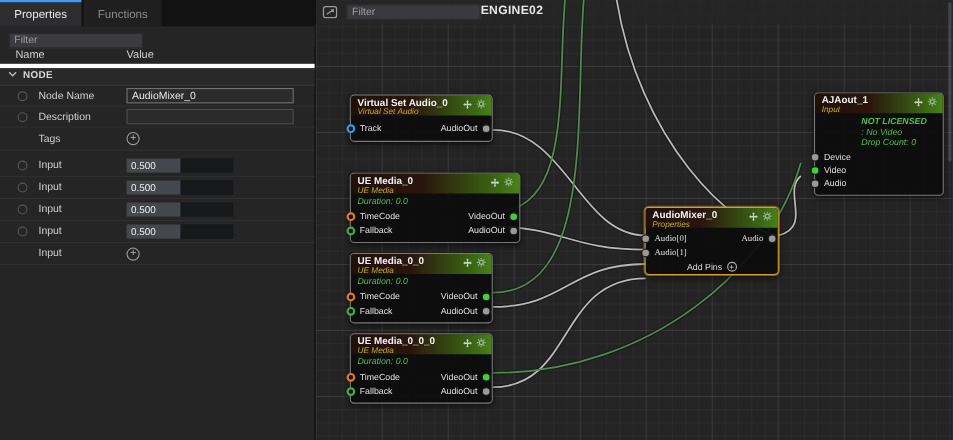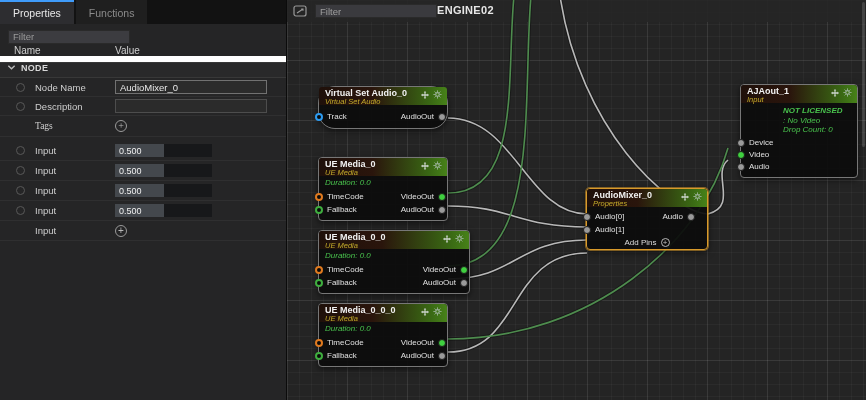--- a/index.html
+++ b/index.html
@@ -9,27 +9,27 @@
 
   
   .panel { position:absolute; left:0; top:0; width:287px; height:400px; background:#252526; border-right:1px solid #0b0b0b; z-index:10; }
   .tabbar { height:24px; background:#121212; display:flex; gap:2px; }
   .tab { padding:0 13px; display:flex; align-items:center; font-size:10.5px; cursor:pointer; border-top:2px solid transparent; }
   .tab.active { background:#2d2d30; color:#e8e8e8; border-top:2px solid #3f9bfa; }
   .tab.inactive { background:#1f1f1f; color:#8b8b8b; }
   .filter-row { height:18px; padding:2px 0 0 8px; background:#252526; }
   .panel-filter { width:122px; height:14px; background:#3c3c40; border:1px solid #2a2a2a; color:#ddd; font-size:9.5px; padding:0 4px; font-family:inherit; }
   .panel-filter::placeholder { color:#9a9a9a; }
-  .cols { height:20px; display:flex; align-items:flex-end; border-bottom:6px solid #ffffff; font-size:10px; color:#cfcfcf; }
+  .cols { height:20px; display:flex; align-items:center; border-bottom:4px solid #ffffff; font-size:10px; color:#cfcfcf; }
   .col-name { padding-left:14px; width:101px; }
   .col-value { padding-left:14px; }
   .sec-gap { height:4px; }
   .section-h { height:16px; display:flex; gap:5px; padding-left:7px; font-size:9px; font-weight:bold; color:#d8d8d8; letter-spacing:.3px; border-bottom:1px solid #383838; border-top:1px solid #383838; background:#29292a; }
   .prow { height:19px; display:flex; align-items:center; border-bottom:1px solid #2f2f30; position:relative; }
-  .prow.tall { height:21px;font-family:Liberation Serif, serif; }
+  .prow.tall { height:21px; }
   .radio { width:9px; height:9px; border:1px solid #585858; border-radius:50%; margin-left:16px; flex:none; cursor:pointer; }
   .radio.hidden-r { visibility:hidden; }
   .plabel { font-size:9.5px; color:#cfcfcf; margin-left:10px; }
   .pvalue { position:absolute; left:115px; display:flex; align-items:center; }
   .ptext { width:152px; height:14px; background:#2b2b2b; border:1px solid #717171; color:#e8e8e8; font-size:9.5px; padding:0 4px; font-family:inherit; }
   .ptext.dim { border-color:#4d4d4d; }
   .slider { width:97px; height:13px; background:#17181a; position:relative; cursor:pointer; }
   .slider-fill { position:absolute; left:0; top:0; bottom:0; width:50%; background:#44484d; }
   .slider-text { position:absolute; left:4px; top:0; bottom:0; display:flex; align-items:center; font-size:9px; color:#f0f0f0; }
   .plus-circle { width:12px; height:12px; border:1px solid #9a9a9a; border-radius:50%; color:#b8b8b8; display:flex; align-items:center; justify-content:center; font-size:10px; line-height:10px; cursor:pointer; }
@@ -209,21 +209,21 @@
       <path class="wire-gray" d="M161,279 C228,279 230,240 300,240"></path>
       <path class="wire-gray" d="M161,352 C235,352 220,253 300,253"></path>
       <path class="wire-gray" d="M421,214 C452,206 424,174 441,160"></path>
       <path class="wire-gray" d="M421,214 C380,210 293,128 273,-4"></path>
 
       <path class="wire-green" d="M161,193 C235,193 219,78 227,-4"></path>
       <path class="wire-green" d="M161,266 C255,266 235,96 244,-4"></path>
       <path class="wire-green" d="M161,339 C305,339 415,242 441,148"></path>
     </svg>
 
-    <div class="node" style="left:31px; top:86px; width:130px;border-radius:17px;">
+    <div class="node" style="left:31px; top:86px; width:130px;">
       <div class="node-header">
         <div class="nh-title">Virtual Set Audio_0</div>
         <div class="nh-sub">Virtual Set Audio</div>
         <div class="nh-icons">
           <svg width="8" height="8" viewBox="0 0 10 10">
               <path d="M5 0l1.6 1.8h-.9v2.3h2.3v-.9L10 5 8 6.8v-.9H5.7v2.3h.9L5 10 3.4 8.2h.9V5.9H2v.9L0 5l2-1.8v.9h2.3V1.8h-.9z" fill="#c9d2c9"></path>
             </svg>
           <svg width="9" height="9" viewBox="0 0 10 10">
               <circle cx="5" cy="5" r="2" fill="none" stroke="#9fb49f" stroke-width="1.3"></circle>
               <path d="M5 .5v1.6M5 7.9v1.6M.5 5h1.6M7.9 5h1.6M1.8 1.8l1.2 1.2M7 7l1.2 1.2M8.2 1.8L7 3M3 7L1.8 8.2" stroke="#9fb49f" stroke-width="1.1"></path>
@@ -237,21 +237,21 @@
               <span>Track</span>
             </div>
           <div class="pin out">
               <span class="dot fill-gray"></span>
               <span>AudioOut</span>
             </div>
         </div>
       </div>
     </div>
 
-    <div class="node" style="left:31px; top:157px; width:130px;">
+    <div class="node" style="left:31px; top:157px; width:155px;">
       <div class="node-header">
         <div class="nh-title">UE Media_0</div>
         <div class="nh-sub">UE Media</div>
         <div class="nh-icons">
           <svg width="8" height="8" viewBox="0 0 10 10">
               <path d="M5 0l1.6 1.8h-.9v2.3h2.3v-.9L10 5 8 6.8v-.9H5.7v2.3h.9L5 10 3.4 8.2h.9V5.9H2v.9L0 5l2-1.8v.9h2.3V1.8h-.9z" fill="#c9d2c9"></path>
             </svg>
           <svg width="9" height="9" viewBox="0 0 10 10">
               <circle cx="5" cy="5" r="2" fill="none" stroke="#9fb49f" stroke-width="1.3"></circle>
               <path d="M5 .5v1.6M5 7.9v1.6M.5 5h1.6M7.9 5h1.6M1.8 1.8l1.2 1.2M7 7l1.2 1.2M8.2 1.8L7 3M3 7L1.8 8.2" stroke="#9fb49f" stroke-width="1.1"></path>
@@ -276,21 +276,21 @@
               <span>Fallback</span>
             </div>
           <div class="pin out">
               <span class="dot fill-gray"></span>
               <span>AudioOut</span>
             </div>
         </div>
       </div>
     </div>
 
-    <div class="node" style="left:31px; top:230px; width:152px;">
+    <div class="node" style="left:31px; top:230px; width:130px;">
       <div class="node-header">
         <div class="nh-title">UE Media_0_0</div>
         <div class="nh-sub">UE Media</div>
         <div class="nh-icons">
           <svg width="8" height="8" viewBox="0 0 10 10">
               <path d="M5 0l1.6 1.8h-.9v2.3h2.3v-.9L10 5 8 6.8v-.9H5.7v2.3h.9L5 10 3.4 8.2h.9V5.9H2v.9L0 5l2-1.8v.9h2.3V1.8h-.9z" fill="#c9d2c9"></path>
             </svg>
           <svg width="9" height="9" viewBox="0 0 10 10">
               <circle cx="5" cy="5" r="2" fill="none" stroke="#9fb49f" stroke-width="1.3"></circle>
               <path d="M5 .5v1.6M5 7.9v1.6M.5 5h1.6M7.9 5h1.6M1.8 1.8l1.2 1.2M7 7l1.2 1.2M8.2 1.8L7 3M3 7L1.8 8.2" stroke="#9fb49f" stroke-width="1.1"></path>
@@ -368,21 +368,21 @@
         <div class="nh-icons">
           <svg width="8" height="8" viewBox="0 0 10 10">
               <path d="M5 0l1.6 1.8h-.9v2.3h2.3v-.9L10 5 8 6.8v-.9H5.7v2.3h.9L5 10 3.4 8.2h.9V5.9H2v.9L0 5l2-1.8v.9h2.3V1.8h-.9z" fill="#c9d2c9"></path>
             </svg>
           <svg width="9" height="9" viewBox="0 0 10 10">
               <circle cx="5" cy="5" r="2" fill="none" stroke="#9fb49f" stroke-width="1.3"></circle>
               <path d="M5 .5v1.6M5 7.9v1.6M.5 5h1.6M7.9 5h1.6M1.8 1.8l1.2 1.2M7 7l1.2 1.2M8.2 1.8L7 3M3 7L1.8 8.2" stroke="#9fb49f" stroke-width="1.1"></path>
             </svg>
         </div>
       </div>
-      <div class="body-pad" style="padding:3px 16px 0 0;">
+      <div class="body-pad" style="padding:3px 5px 0 0;font-family:Liberation Serif, serif;">
         <div class="pin-row">
           <div class="pin in">
               <span class="dot fill-gray"></span>
               <span>Audio[0]</span>
             </div>
           <div class="pin out">
               <span class="dot fill-gray"></span>
               <span>Audio</span>
             </div>
         </div>

